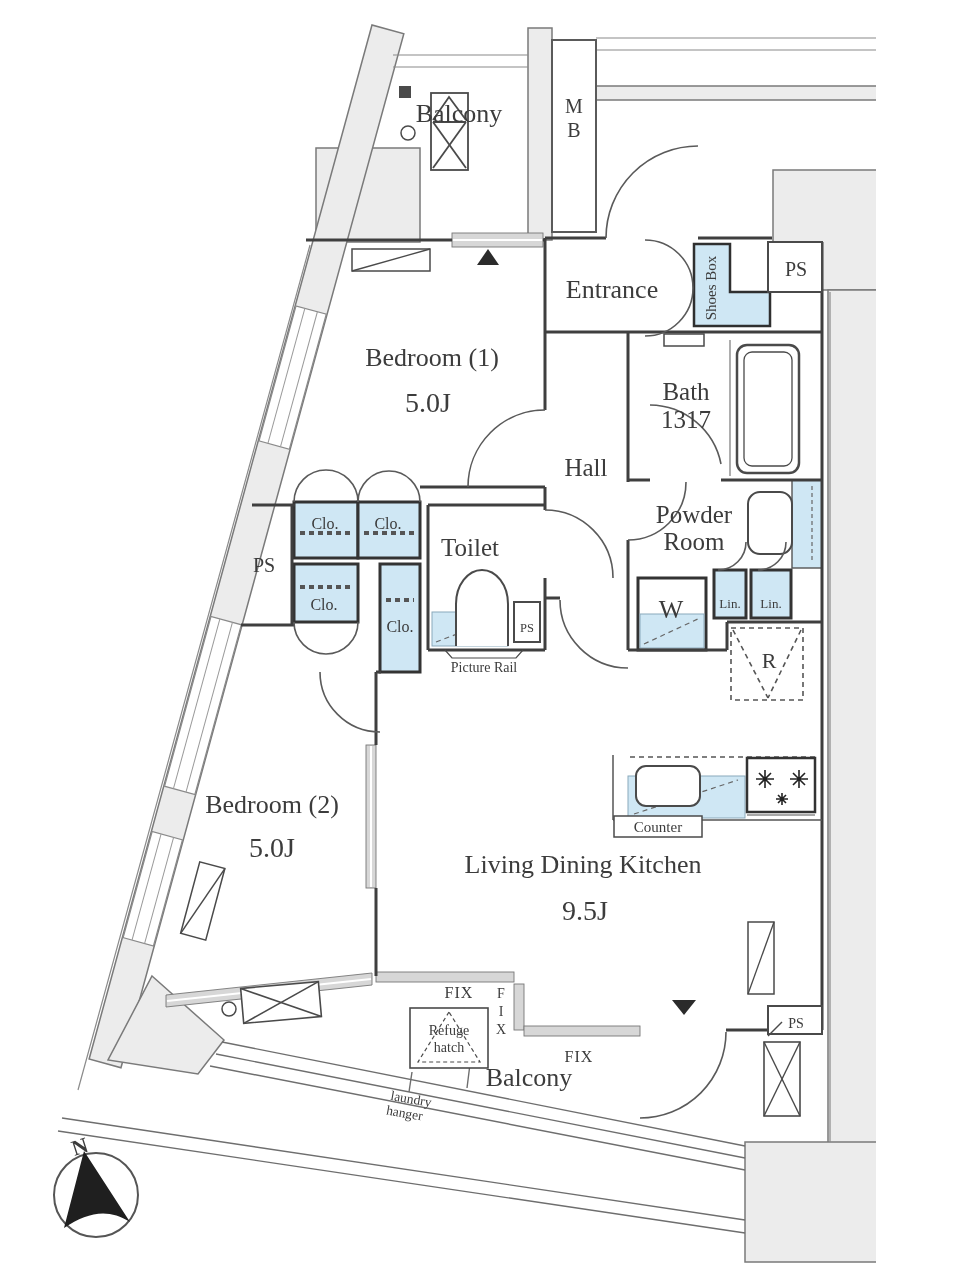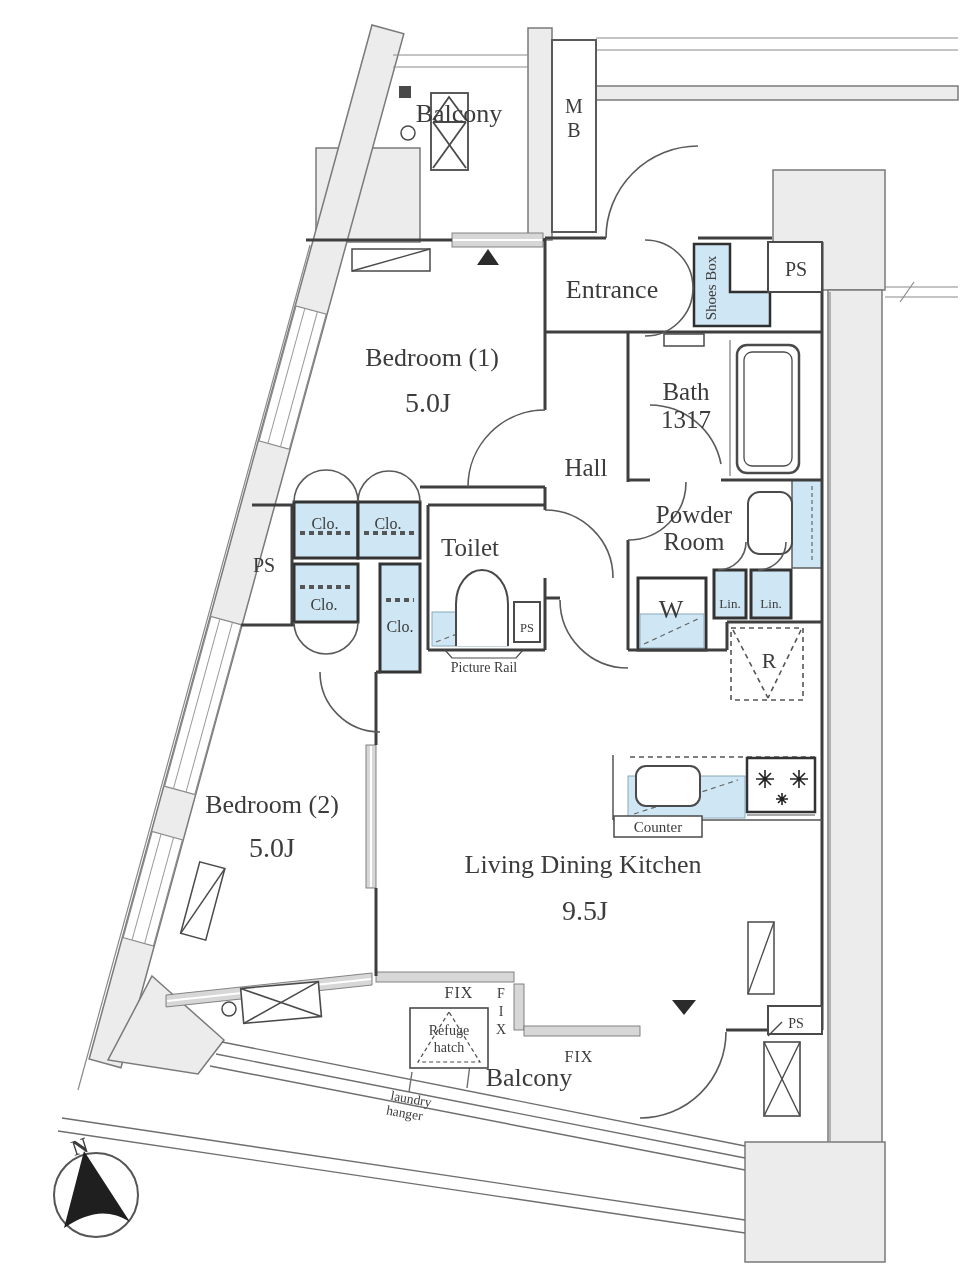--- a/index.html
+++ b/index.html
@@ -1,16 +1,16 @@
 <!DOCTYPE html>
 <html><head>
 <meta charset="utf-8">
 <style>
   html,body{margin:0;padding:0;background:#fff;}
-  .canvas{position:relative;width:960px;height:1278px;background:#ffffff;overflow:hidden;}
+  .canvas{position:relative;width:876px;height:1278px;background:#ffffff;overflow:hidden;}
   svg{display:block;}
   text{font-family:"Liberation Serif","DejaVu Serif",serif;fill:#3c3c3c;}
   .room-name{font-size:26px;}
   .room-size{font-size:28px;}
   .small-label{font-size:16px;}
   .tiny-label{font-size:13px;}
   .mid-label{font-size:20px;}
   .fix-label{font-size:16px;letter-spacing:1px;}
 </style>
 </head>

